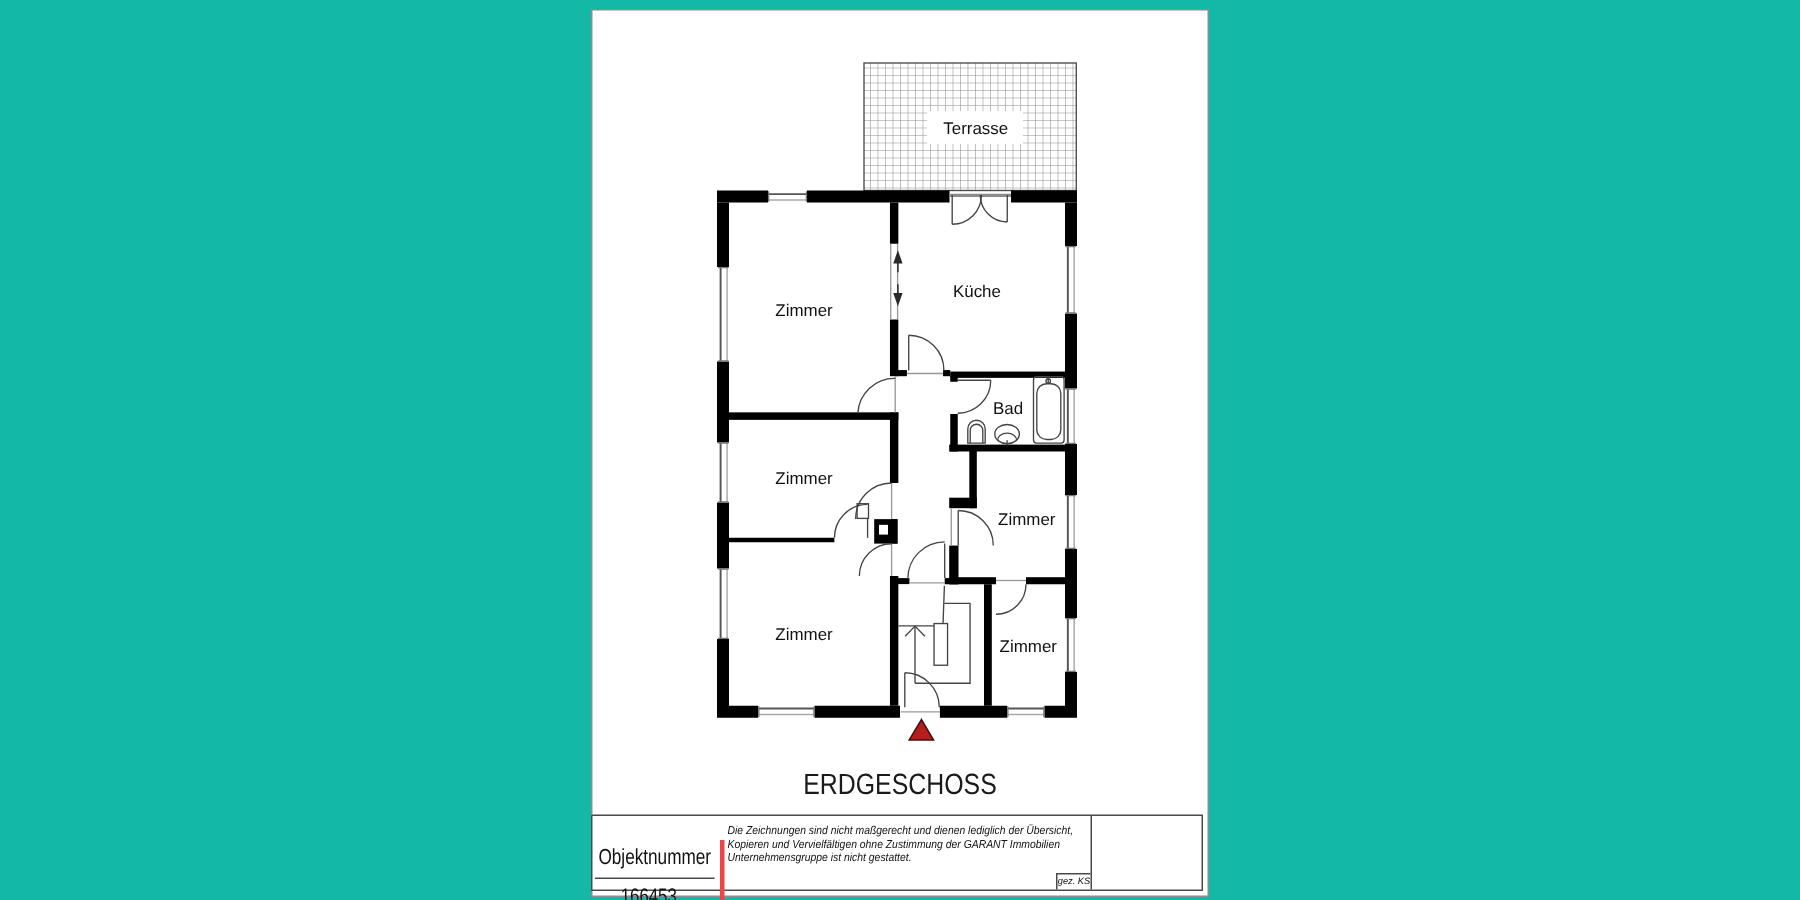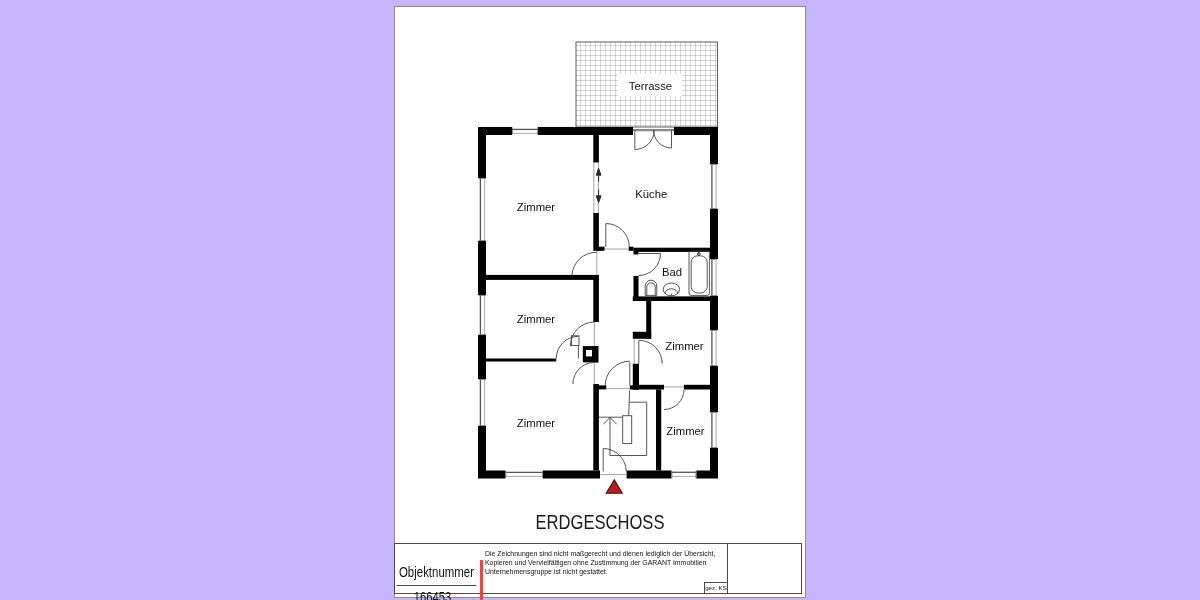--- a/index.html
+++ b/index.html
@@ -1,25 +1,25 @@
 <!DOCTYPE html>
 <html><head>
 <meta charset="utf-8">
 <style>
   html,body{margin:0;padding:0;background:#ffffff;width:1200px;height:600px;overflow:hidden;}
   body{font-family:"Liberation Sans",sans-serif;}
-  #canvas{position:absolute;left:0;top:0;width:1200px;height:600px;background:#c4b5fd;}
+  #canvas{position:absolute;left:0;top:0;width:1200px;height:600px;background:#14b8a6;}
   #page{position:absolute;left:394px;top:6px;width:410px;height:590px;border:1px solid #8d8d8d;background:#fff;}
   #plansvg{position:absolute;left:0;top:0;}
   
   #footer{position:absolute;left:394px;top:543px;width:406px;height:49px;border:1px solid #4a4a4a;background:#fff;}
   .fcol1{position:absolute;left:0;top:16px;width:85px;height:49px;border-right:3px solid #ef4444;}
   .fcol1 .objn{position:absolute;left:-9px;top:0;width:101px;height:25px;border-bottom:1px solid #4a4a4a;font-size:14.5px;color:#111;text-align:center;line-height:25px;white-space:nowrap;transform:scaleX(0.79);transform-origin:50% 50%;}
   .fcol1 .num{position:absolute;left:-13px;top:26px;width:101px;height:23px;font-size:14px;color:#111;text-align:center;line-height:22px;transform:scaleX(0.8);transform-origin:50% 50%;}
-  .fcol2{position:absolute;left:86px;top:0;width:246px;height:49px;border-right:1px solid #4a4a4a;}
+  .fcol2{position:absolute;left:86px;top:0;width:246px;height:49px;border-right:1px solid #4a4a4a;font-style:italic;}
   .fcol2 .txt{position:absolute;left:3.8px;top:4.5px;font-size:7.7px;line-height:9.1px;color:#111;white-space:nowrap;transform:scaleX(0.9);transform-origin:0 0;}
   .gez{position:absolute;right:0;bottom:0;width:22px;height:10px;border-left:1px solid #4a4a4a;border-top:1px solid #4a4a4a;font-size:6.2px;color:#111;text-align:center;line-height:10px;white-space:nowrap;}
   .fcol3{position:absolute;left:333px;top:0;width:73px;height:49px;}
 </style>
 </head>
 <body>
 <div id="canvas">
   <div id="page"></div>
   <svg id="plansvg" width="1200" height="600" viewBox="0 0 1200 600">
     <defs>

